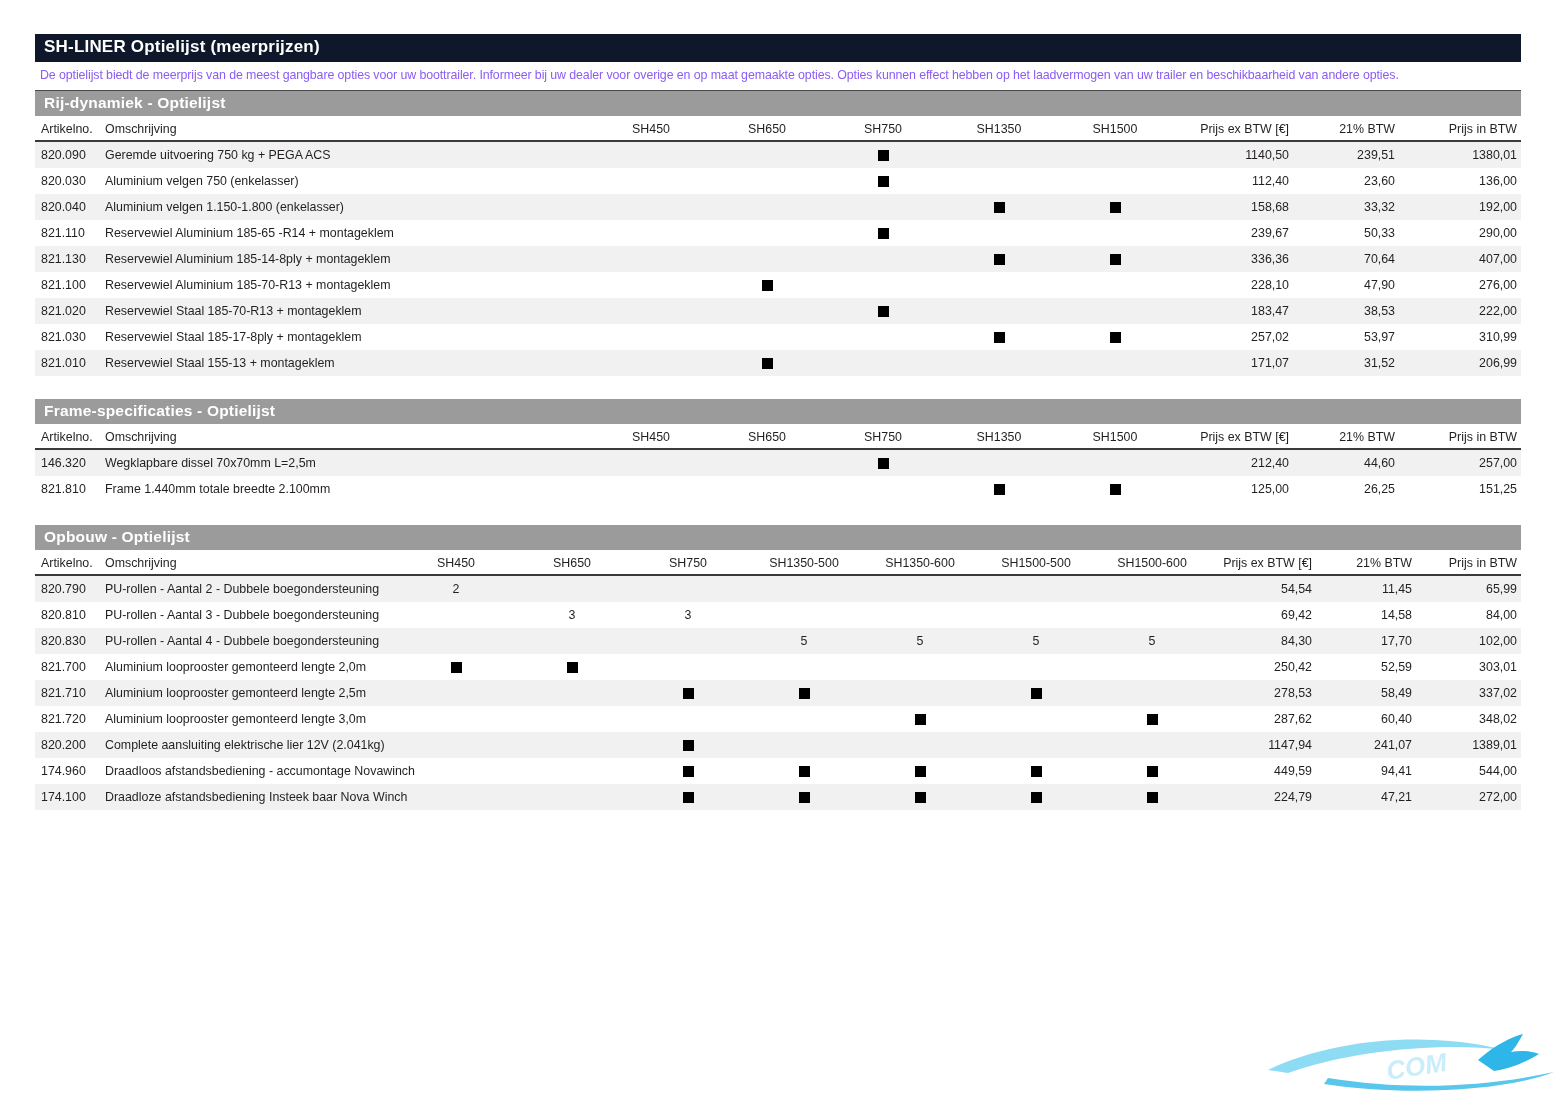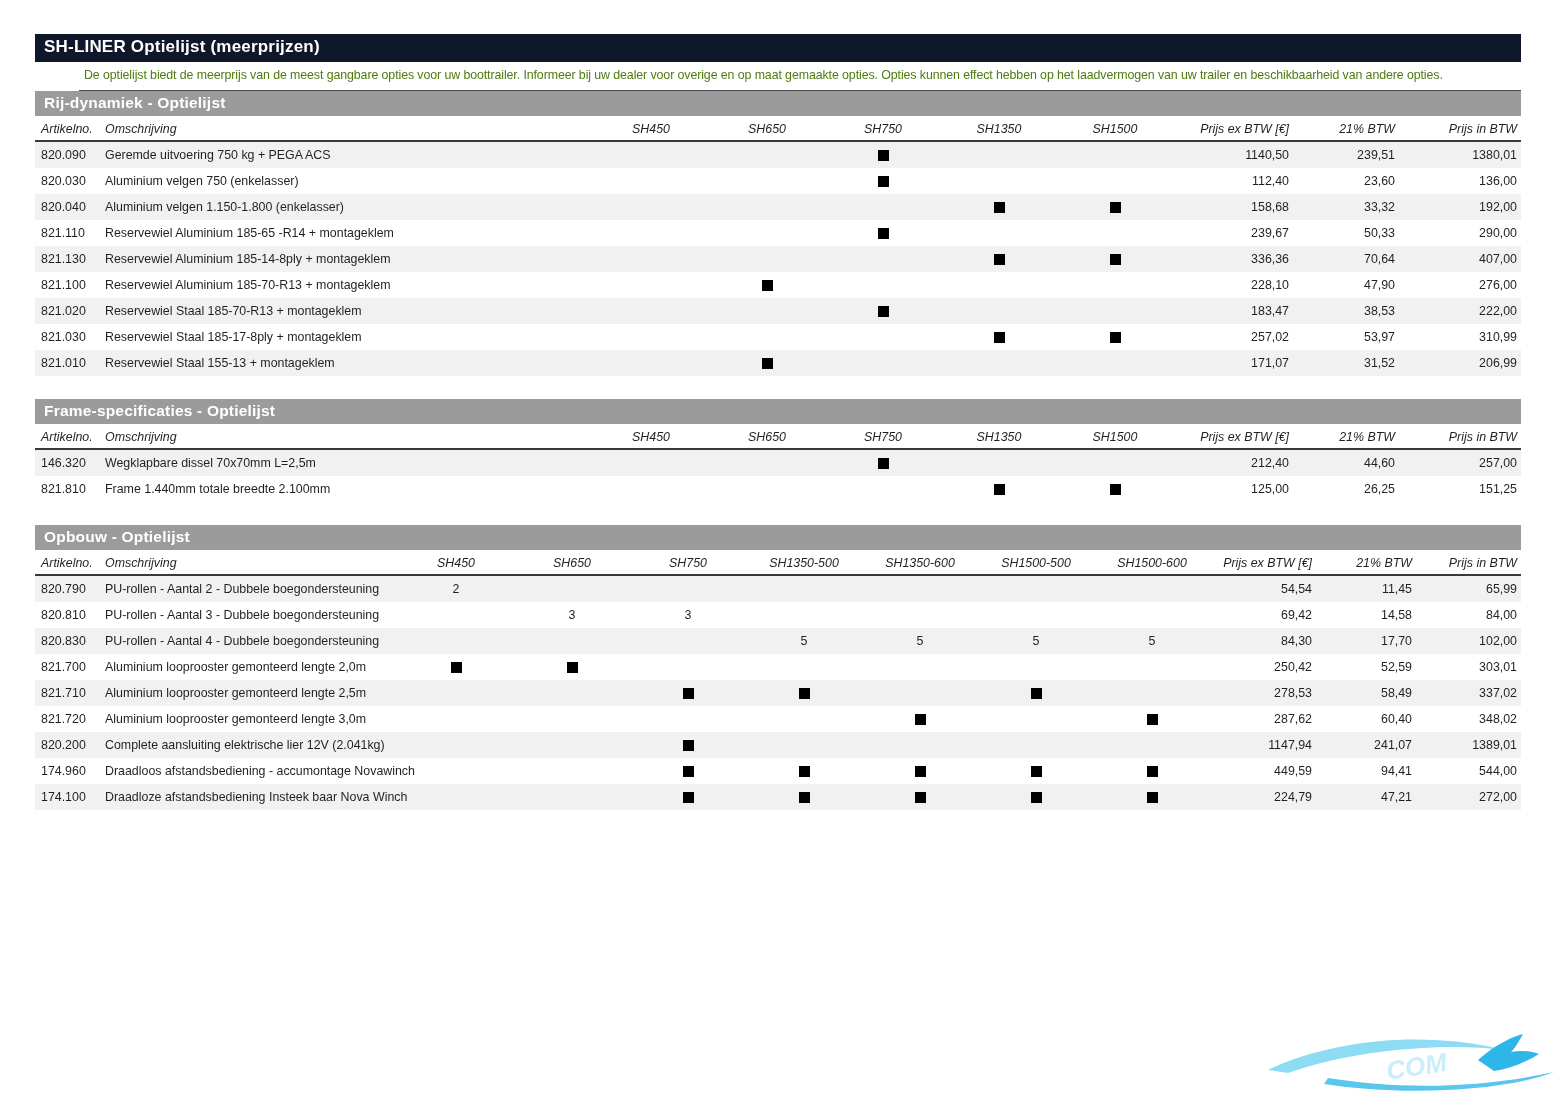--- a/index.html
+++ b/index.html
@@ -6,34 +6,33 @@
   body{
     width:1560px;height:1101px;background:#ffffff;position:relative;overflow:hidden;
     font-family:"Liberation Sans","DejaVu Sans",sans-serif;color:#231f20;
   }
   .page{padding:34px 39px 0 35px;}
   .title-bar{
     background:#0f172a;color:#ffffff;font-weight:bold;font-size:17px;
     padding:3px 10px 5px 9px;letter-spacing:.2px;
   }
   .intro{
-    font-size:12.4px;line-height:1.15;color:#4d7c0f;
+    font-size:12.4px;line-height:1.15;color:#8b5cf6;
     padding:6px 2px 8px 5px;border-bottom:1px solid #4a4a4a;
     letter-spacing:-.1px;
-    margin-left:44px;
   }
   .section{}
   .section + .section{margin-top:23px;}
   .section-bar{
     background:#9b9b9b;color:#ffffff;font-weight:bold;font-size:15.5px;
     padding:3px 10px 4px 9px;letter-spacing:.2px;
   }
   table{border-collapse:collapse;table-layout:fixed;width:1486px;}
   thead tr{border-bottom:2.5px solid #3a3a3a;}
-  th{font-weight:normal;font-size:12.4px;padding:6px 0 4px 0;white-space:nowrap;overflow:visible;font-style:italic;}
+  th{font-weight:normal;font-size:12.4px;padding:6px 0 4px 0;white-space:nowrap;overflow:visible;}
   th.h-art{text-align:left;padding-left:6px;}
   th.h-desc{text-align:left;padding-left:2px;}
   th.h-model{text-align:center;}
   th.h-price{text-align:right;padding-right:4px;}
   td{font-size:12.4px;height:26px;padding:0;vertical-align:middle;white-space:nowrap;}
   tbody tr:nth-child(odd){background:#f1f1f1;}
   td.c-art{padding-left:6px;}
   td.c-desc{padding-left:2px;}
   td.c-model{text-align:center;}
   td.c-num{text-align:right;padding-right:4px;}

